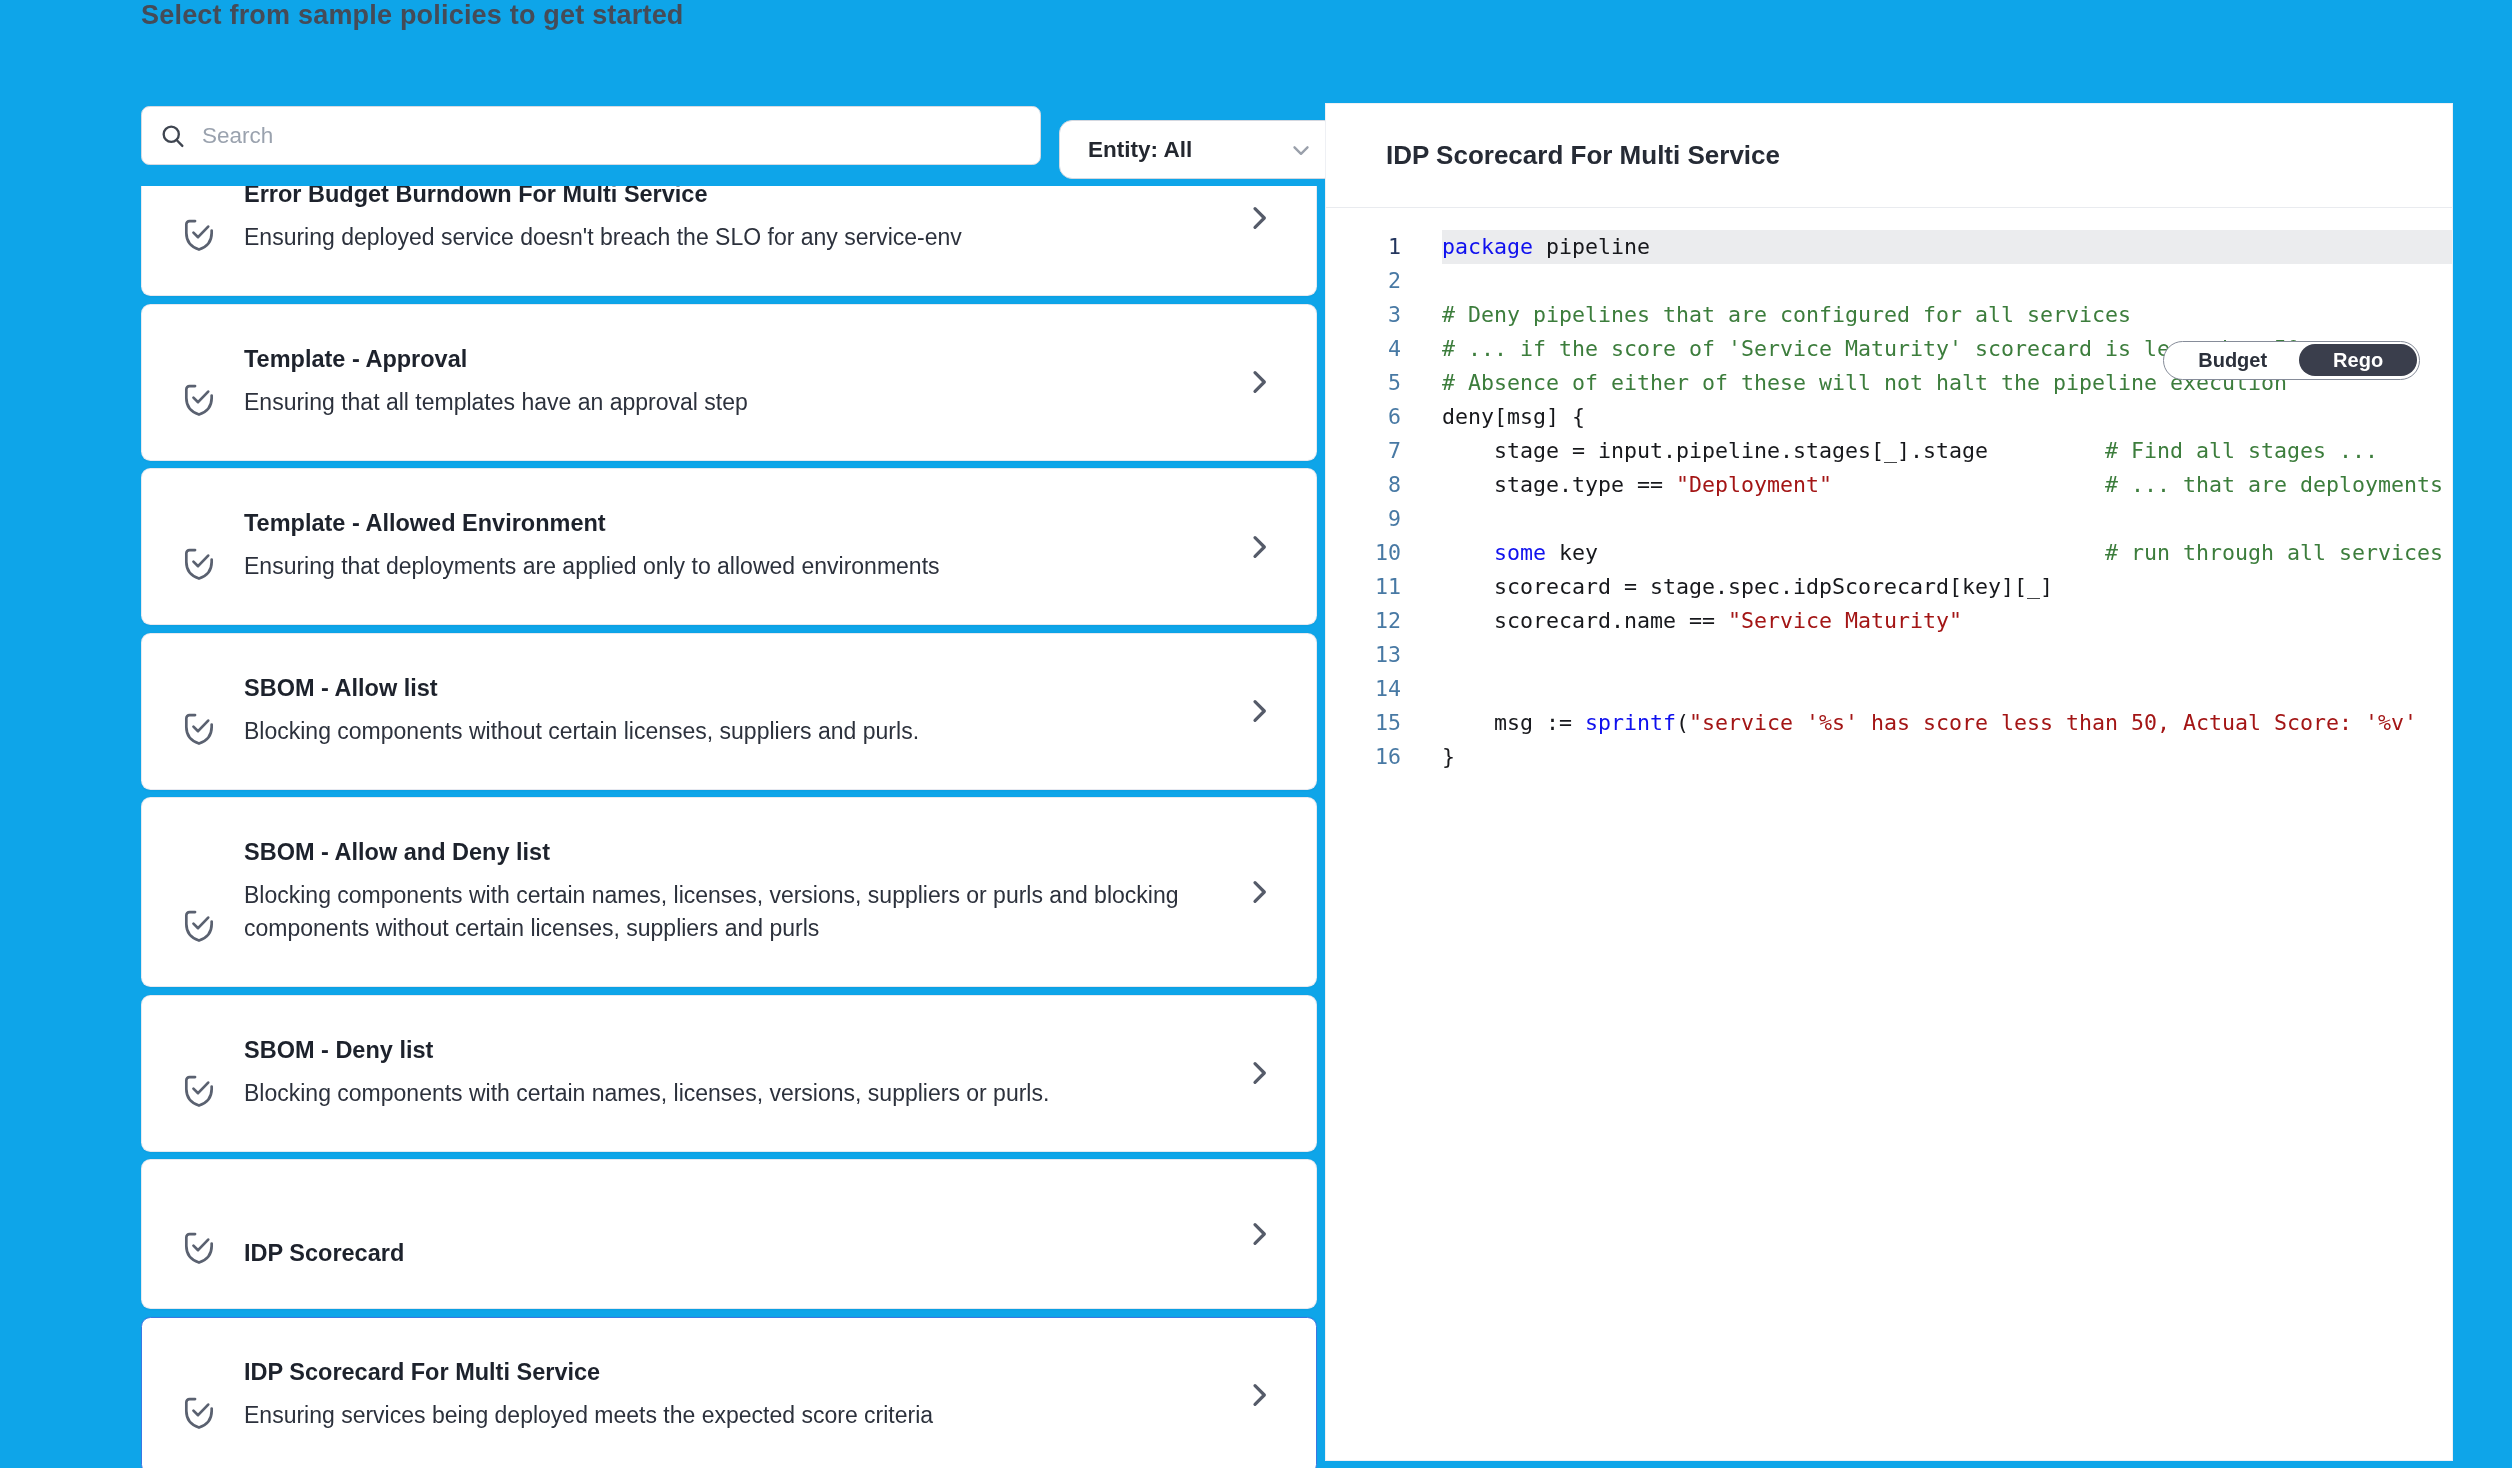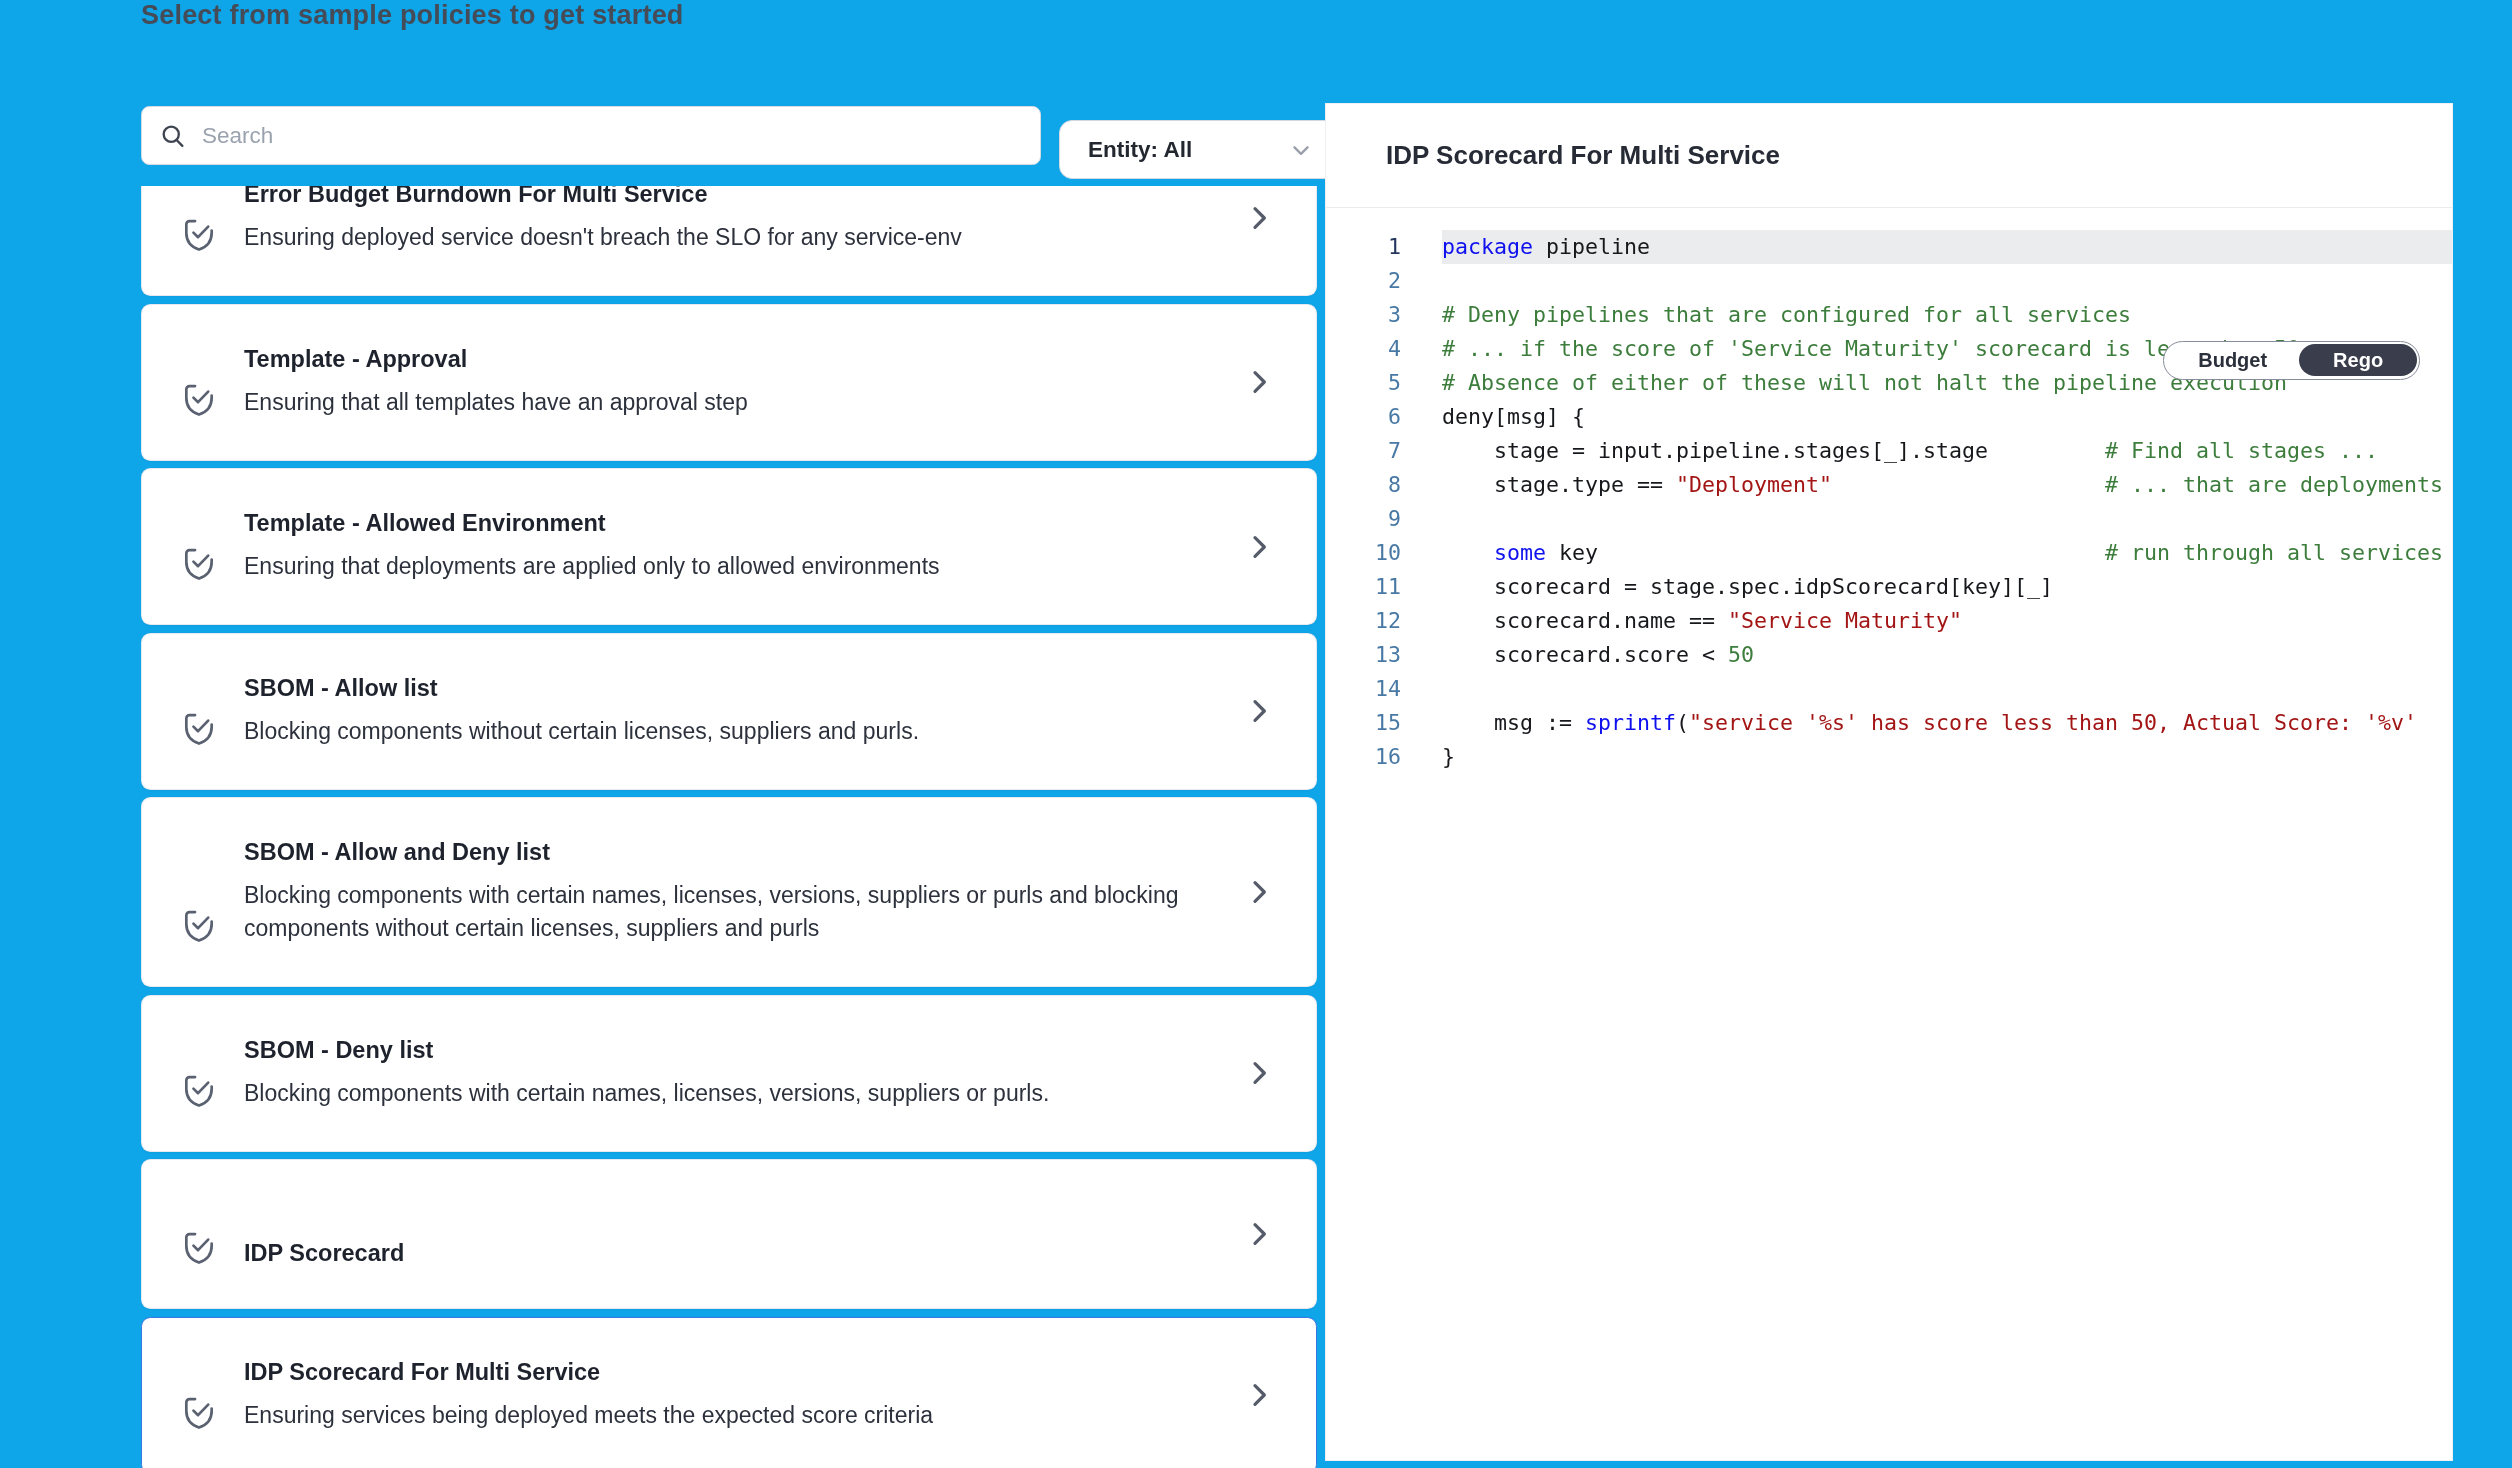--- a/index.html
+++ b/index.html
@@ -272,21 +272,21 @@
           <div class="code-line"><span class="ln">3</span><span class="code"><span class="tok-com"># Deny pipelines that are configured for all services</span></span></div>
           <div class="code-line"><span class="ln">4</span><span class="code"><span class="tok-com"># ... if the score of 'Service Maturity' scorecard is less than 50.</span></span></div>
           <div class="code-line"><span class="ln">5</span><span class="code"><span class="tok-com"># Absence of either of these will not halt the pipeline execution</span></span></div>
           <div class="code-line"><span class="ln">6</span><span class="code"><span class="tok-plain">deny[msg] {</span></span></div>
           <div class="code-line guide"><span class="ln">7</span><span class="code"><span class="tok-plain">    stage = input.pipeline.stages[_].stage         </span><span class="tok-com"># Find all stages ...</span></span></div>
           <div class="code-line guide"><span class="ln">8</span><span class="code"><span class="tok-plain">    stage.type == </span><span class="tok-str">"Deployment"</span><span class="tok-plain">                     </span><span class="tok-com"># ... that are deployments</span></span></div>
           <div class="code-line guide"><span class="ln">9</span><span class="code"></span></div>
           <div class="code-line guide"><span class="ln">10</span><span class="code"><span class="tok-plain">    </span><span class="tok-kw">some</span><span class="tok-plain"> key</span><span class="tok-plain">                                       </span><span class="tok-com"># run through all services</span></span></div>
           <div class="code-line guide"><span class="ln">11</span><span class="code"><span class="tok-plain">    scorecard = stage.spec.idpScorecard[key][_]</span></span></div>
           <div class="code-line guide"><span class="ln">12</span><span class="code"><span class="tok-plain">    scorecard.name == </span><span class="tok-str">"Service Maturity"</span></span></div>
-          <div class="code-line guide"><span class="ln">13</span><span class="code"><span class="tok-plain">    scorecard.score &lt; </span><span class="tok-num">50</span></span></div>
+          <div class="code-line guide"><span class="ln">13</span></div>
           <div class="code-line guide"><span class="ln">14</span><span class="code"></span></div>
           <div class="code-line guide"><span class="ln">15</span><span class="code"><span class="tok-plain">    msg := </span><span class="tok-kw">sprintf</span><span class="tok-plain">(</span><span class="tok-str">"service '%s' has score less than 50, Actual Score: '%v'</span></span></div>
           <div class="code-line"><span class="ln">16</span><span class="code"><span class="tok-plain">}</span></span></div>
         </div>
     </div>
   </aside>
 
 </div>
 
 

